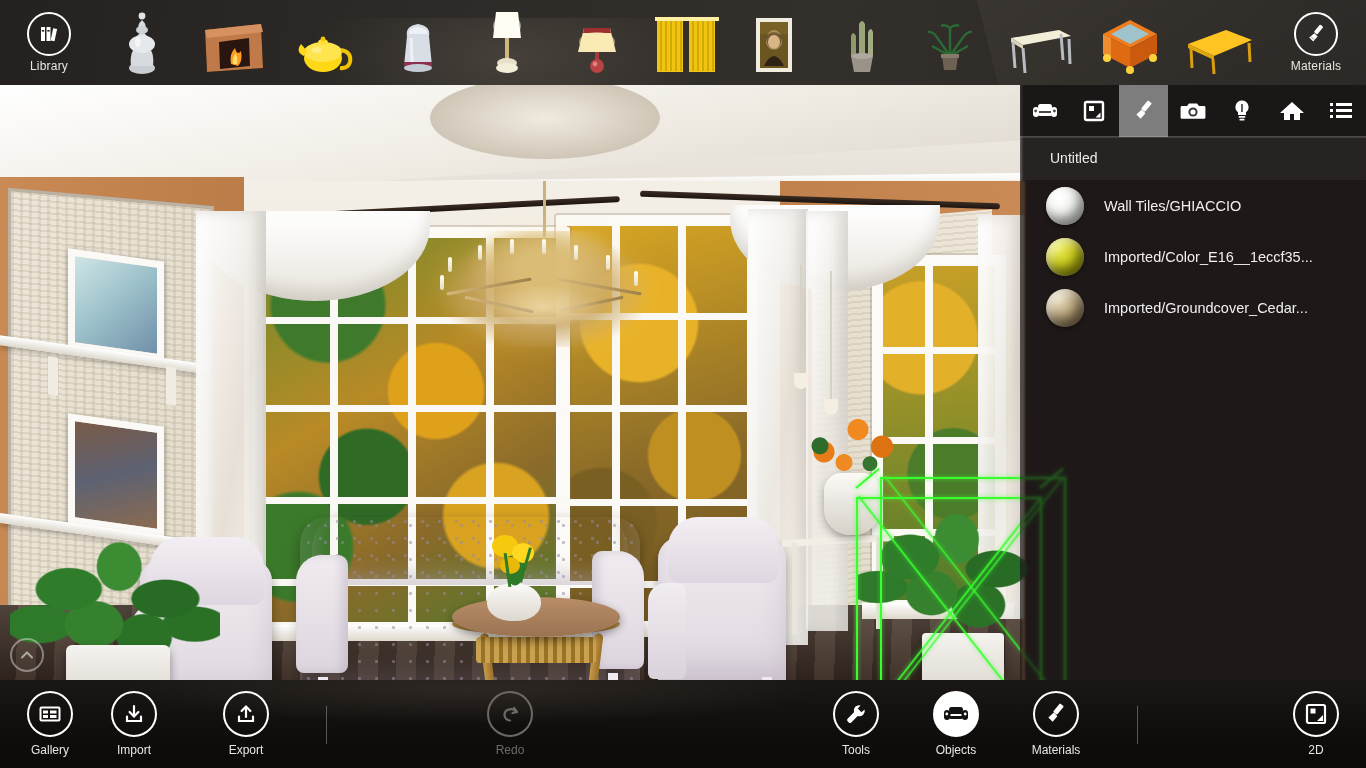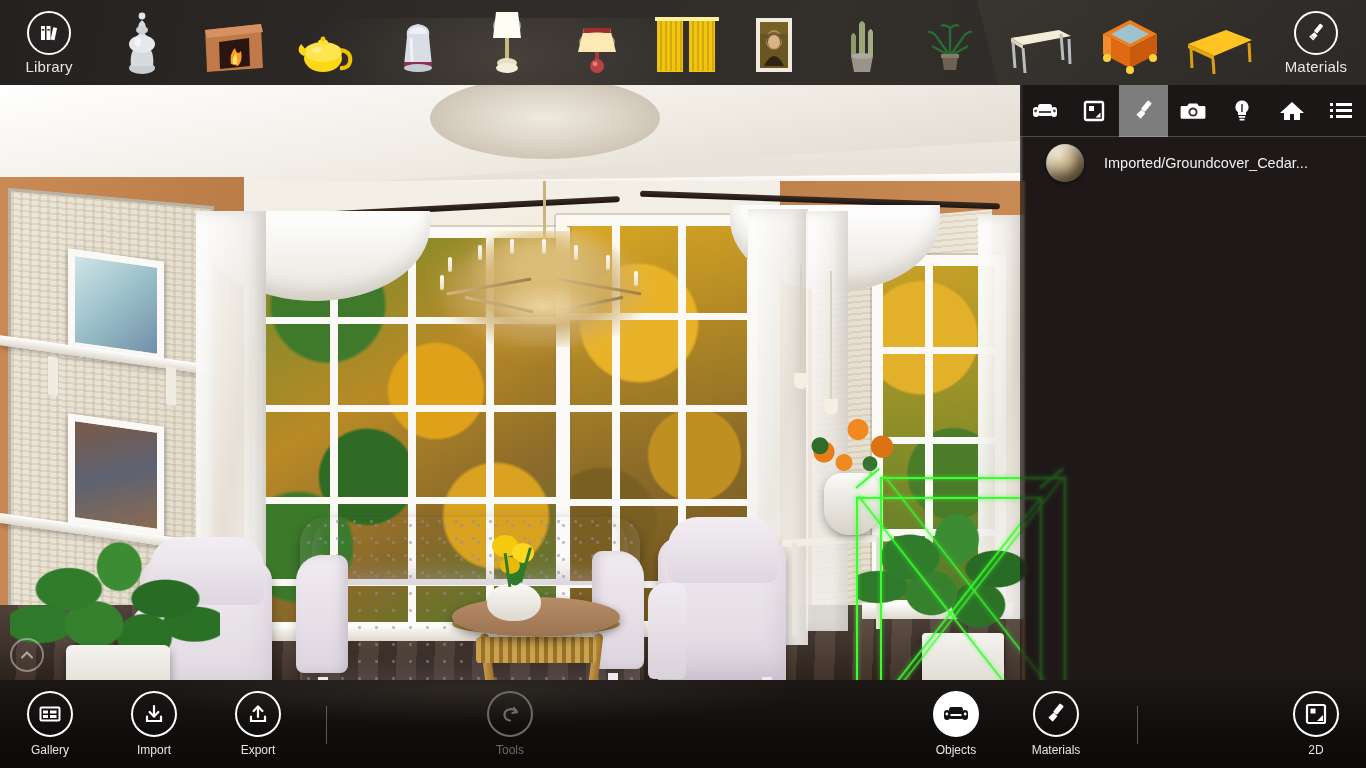--- a/index.html
+++ b/index.html
@@ -22,21 +22,21 @@
   }
   #top-toolbar .tb-deco2{
     position:absolute; left:300px; top:18px; width:420px; height:130px;
     background:radial-gradient(ellipse at 50% 30%, rgba(90,82,72,.55), rgba(0,0,0,0) 68%);
   }
   .tb-item{
     position:absolute; top:0; height:85px; width:88px;
     display:flex; flex-direction:column; align-items:center; justify-content:center;
     cursor:pointer; z-index:4;
   }
-  .tb-cap{ color:#e9e6e2; font-size:15px; margin-top:3px; letter-spacing:.2px; }
+  .tb-cap{ color:#e9e6e2; font-size:12px; margin-top:3px; letter-spacing:.2px; }
   .ring-btn{
     width:44px; height:44px; border-radius:50%; border:2px solid #ffffff;
     display:flex; align-items:center; justify-content:center;
   }
   .ring-btn svg{ display:block; }
   .thumb{ width:78px; height:66px; display:flex; align-items:flex-end; justify-content:center; }
 
   
   #viewport{
     position:absolute; left:0; top:85px; width:1366px; height:595px;
@@ -776,22 +776,31 @@
               <rect x="7" y="2" width="16" height="3"></rect>
             <rect x="1" y="8" width="3" height="3"></rect>
               <rect x="7" y="8" width="16" height="3"></rect>
             <rect x="1" y="14" width="3" height="3"></rect>
               <rect x="7" y="14" width="16" height="3"></rect>
           </g>
         </svg>
       </div>
     </div>
 
+    <div id="panel-sub">Untitled</div>
 
     <div id="material-list">
+      <div class="mat-row">
+        <div class="sphere" style="background:radial-gradient(circle at 34% 28%,#ffffff,#f2f2f0 45%,#c9c9c6 100%);"></div>
+        <div class="mat-label">Wall Tiles/GHIACCIO</div>
+      </div>
+      <div class="mat-row">
+        <div class="sphere" style="background:radial-gradient(circle at 34% 28%,#eaea5a,#c8c81a 45%,#7d7d06 100%);"></div>
+        <div class="mat-label">Imported/Color_E16__1eccf35...</div>
+      </div>
       <div class="mat-row">
         <div class="sphere" style="background:radial-gradient(circle at 34% 28%,#e7dcbe,#b8a27a 45%,#6d5c3c 100%),
                     repeating-linear-gradient(45deg,#c9b68c 0 2px,#9a855e 2px 4px);"></div>
         <div class="mat-label">Imported/Groundcover_Cedar...</div>
       </div>
     </div>
   </div>
 
   <div id="bottom-bar">
     <div class="bb-deco"></div>
@@ -802,56 +811,64 @@
           <rect x="1.5" y="2.5" width="19" height="13" rx="1" fill="none" stroke="#fff" stroke-width="2"></rect>
           <rect x="4" y="5.5" width="5" height="3" fill="#fff"></rect>
           <rect x="11" y="5.5" width="6.5" height="3" fill="#fff"></rect>
           <rect x="4" y="10" width="5" height="3" fill="#fff"></rect>
           <rect x="11" y="10" width="6.5" height="3" fill="#fff"></rect>
         </svg>
       </div>
       <div class="bb-cap">Gallery</div>
     </div>
 
-    <div class="bb-item" style="left:104px;">
+    <div class="bb-item" style="left:84px;">
       <div class="bb-circle">
         <svg width="22" height="22" viewBox="0 0 22 22">
           <path d="M11 3 L11 13" stroke="#fff" stroke-width="2.2" stroke-linecap="round"></path>
           <path d="M6.6 9 L11 13.6 L15.4 9" stroke="#fff" stroke-width="2.2" fill="none" stroke-linecap="round" stroke-linejoin="round"></path>
           <path d="M4 13.5 L4 18 L18 18 L18 13.5" stroke="#fff" stroke-width="2.2" fill="none" stroke-linecap="round"></path>
         </svg>
       </div>
       <div class="bb-cap">Import</div>
     </div>
 
-    <div class="bb-item" style="left:208px;">
+    <div class="bb-item" style="left:196px;">
       <div class="bb-circle">
         <svg width="22" height="22" viewBox="0 0 22 22">
           <path d="M11 14 L11 4" stroke="#fff" stroke-width="2.2" stroke-linecap="round"></path>
           <path d="M6.6 8 L11 3.4 L15.4 8" stroke="#fff" stroke-width="2.2" fill="none" stroke-linecap="round" stroke-linejoin="round"></path>
           <path d="M4 13.5 L4 18 L18 18 L18 13.5" stroke="#fff" stroke-width="2.2" fill="none" stroke-linecap="round"></path>
         </svg>
       </div>
       <div class="bb-cap">Export</div>
     </div>
 
     <div class="bb-sep" style="left:326px;"></div>
 
 
     <div class="bb-item" style="left:460px;">
       <div class="bb-circle disabled">
         <svg width="24" height="24" viewBox="0 0 24 24">
           <path d="M16 6 L19 10 L14.5 11" stroke="#6d6a66" stroke-width="2.2" fill="none" stroke-linecap="round" stroke-linejoin="round"></path>
           <path d="M18.4 10 C15 5.5 7 6.5 6.5 12.5 C6.2 16 9 18.5 12 18.5" stroke="#6d6a66" stroke-width="2.2" fill="none" stroke-linecap="round"></path>
         </svg>
       </div>
-      <div class="bb-cap dim">Tools</div>
-    </div>
-
-
+      <div class="bb-cap dim">Redo</div>
+    </div>
+
+
+    <div class="bb-item" style="left:806px;">
+      <div class="bb-circle">
+        <svg width="24" height="24" viewBox="0 0 24 24">
+          <path d="M16.6 3.4 a5.4 5.4 0 0 0 -6.6 6.9 L3.6 16.7 a1.8 1.8 0 0 0 0 2.5 l1.2 1.2 a1.8 1.8 0 0 0 2.5 0 l6.4 -6.4 a5.4 5.4 0 0 0 6.9 -6.6 L17.4 10.2 L13.8 6.6 Z" fill="#fff"></path>
+        </svg>
+      </div>
+      <div class="bb-cap">Tools</div>
+    </div>
 
     <div class="bb-item" style="left:906px;">
       <div class="bb-circle filled">
         <svg width="26" height="22" viewBox="0 0 26 22">
           <rect x="6" y="7" width="14" height="9" rx="2" fill="#141210"></rect>
           <rect x="1" y="7" width="6" height="10" rx="3" fill="#141210"></rect>
           <rect x="19" y="7" width="6" height="10" rx="3" fill="#141210"></rect>
           <rect x="6" y="4" width="14" height="5" rx="2.5" fill="#141210"></rect>
           <rect x="7.5" y="11" width="11" height="2" fill="#ffffff"></rect>
           <circle cx="3.8" cy="11" r="1.4" fill="#ffffff"></circle>

